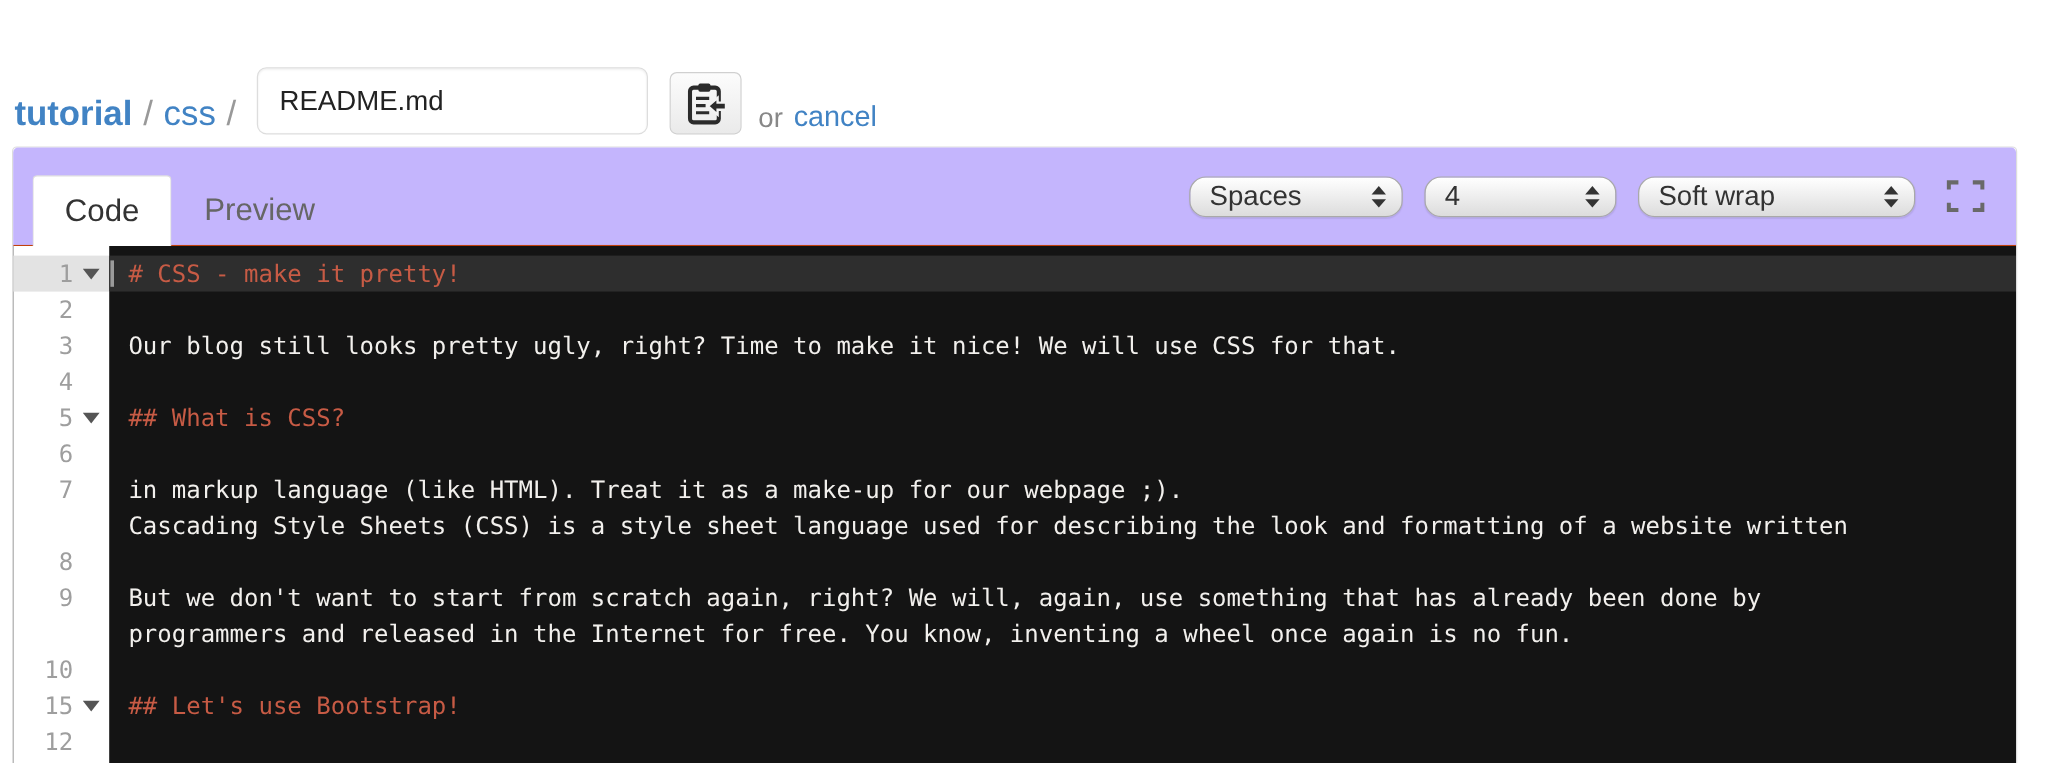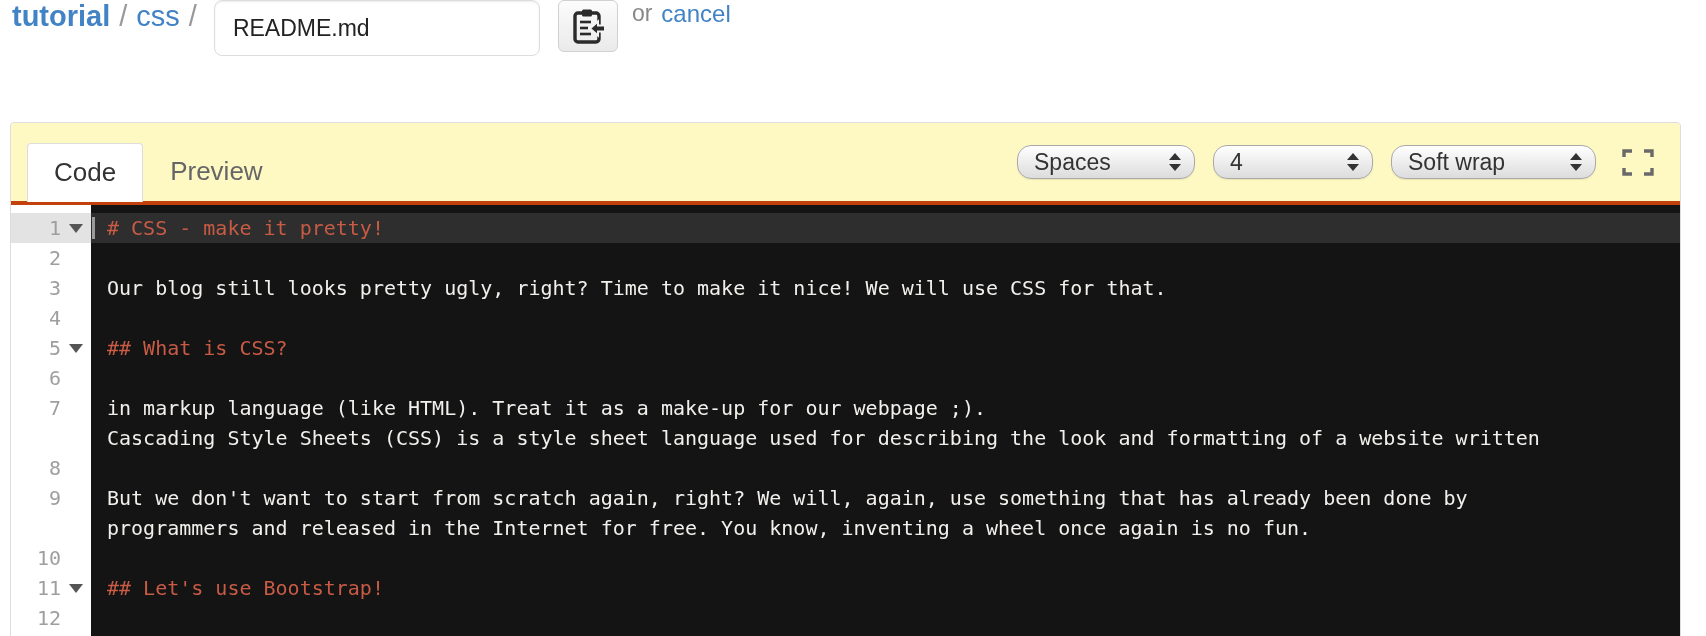--- a/index.html
+++ b/index.html
@@ -1,38 +1,38 @@
 <!DOCTYPE html>
 <html><head>
 <meta charset="utf-8">
 <style>
   * { margin:0; padding:0; box-sizing:border-box; }
   html,body { width:1706px; height:636px; overflow:hidden; background:#fff;
               font-family:"Liberation Sans", sans-serif; }
 
   
-  .crumbbar { display:flex; align-items:flex-start; height:112px; padding-left:12px; }
+  .crumbbar { display:flex; align-items:flex-end; height:112px; padding-left:12px; }
   .crumb-link { color:#4183c4; font-size:29px; text-decoration:none; }
   .crumb-repo { font-weight:bold; }
   .crumb-sep { color:#999; font-size:29px; margin:0 9px; }
   .fname-input { width:326px; height:56px; margin-left:8px; font-size:23px; color:#222;
                  padding:0 18px; border:1px solid #ddd; border-radius:8px;
                  box-shadow:inset 0 1px 2px rgba(0,0,0,0.08); outline:none;
                  font-family:"Liberation Sans", sans-serif; }
   .paste-btn { width:60px; height:52px; margin-left:18px; border:1px solid #d0d0d0;
                border-radius:6px; background:linear-gradient(#fcfcfc,#eaeaea);
                display:flex; align-items:center; justify-content:center; cursor:pointer; }
   .or-txt { color:#888; font-size:23px; margin-left:14px; }
   .cancel-link { color:#4183c4; font-size:24px; margin-left:9px; text-decoration:none; }
 
   
   .panel { position:absolute; left:10px; right:25px; top:122px; bottom:-20px;
            border:1px solid #ddd; border-radius:4px 4px 0 0; display:flex; flex-direction:column;
            background:#fff; }
-  .panel-head { height:82px; background:#fef9c3; border-bottom:4px solid #c2410c;
+  .panel-head { height:82px; background:#c4b5fd; border-bottom:1px solid #c2410c;
                 border-radius:4px 4px 0 0; display:flex; }
   .tabs { display:flex; align-items:flex-end; margin-left:16px; }
   .tab { font-size:26px; padding:13px 26px 14px; margin-bottom:-1px; cursor:pointer; }
   .tab.active { background:#fff; border:1px solid #ddd; border-bottom:none;
                 border-radius:4px 4px 0 0; color:#333; }
   .tab.inactive { color:#666; border:1px solid transparent; }
   .head-controls { margin-left:auto; display:flex; align-items:center; padding-right:26px; }
   .mac-select { position:relative; height:34px; border:1px solid #a9a9a9; border-radius:14px;
                 background:linear-gradient(#ffffff,#dcdcdc); display:flex; align-items:center;
                 font-size:23px; color:#333; padding:0 44px 0 16px; margin-left:18px;
@@ -101,21 +101,21 @@
             <span class="tri-dn"></span>
           </span>
       </div>
       <div class="mac-select" style="width:160px;">
         <span>4</span>
         <span class="stepper">
             <span class="tri-up"></span>
             <span class="tri-dn"></span>
           </span>
       </div>
-      <div class="mac-select" style="width:205px;">
+      <div class="mac-select" style="width:231px;">
         <span>Soft wrap</span>
         <span class="stepper">
             <span class="tri-up"></span>
             <span class="tri-dn"></span>
           </span>
       </div>
       <div class="fullscreen-btn">
         <span style="display:flex;">
           <svg width="32" height="27" viewBox="0 0 32 27">
             <path d="M2 8 V2 H10" fill="none" stroke="#696969" stroke-width="3.4"></path>
@@ -176,21 +176,21 @@
         </div>
         <div class="gutter-row">
           <span class="ln"></span>
           <span class="foldcell"></span>
         </div>
         <div class="gutter-row">
           <span class="ln">10</span>
           <span class="foldcell"></span>
         </div>
         <div class="gutter-row">
-          <span class="ln">11</span>
+          <span class="ln">15</span>
           <span class="foldcell">
             <span class="fold-arrow"></span>
           </span>
         </div>
         <div class="gutter-row">
           <span class="ln">12</span>
           <span class="foldcell"></span>
         </div>
         <div class="gutter-row">
           <span class="foldcell"></span>

